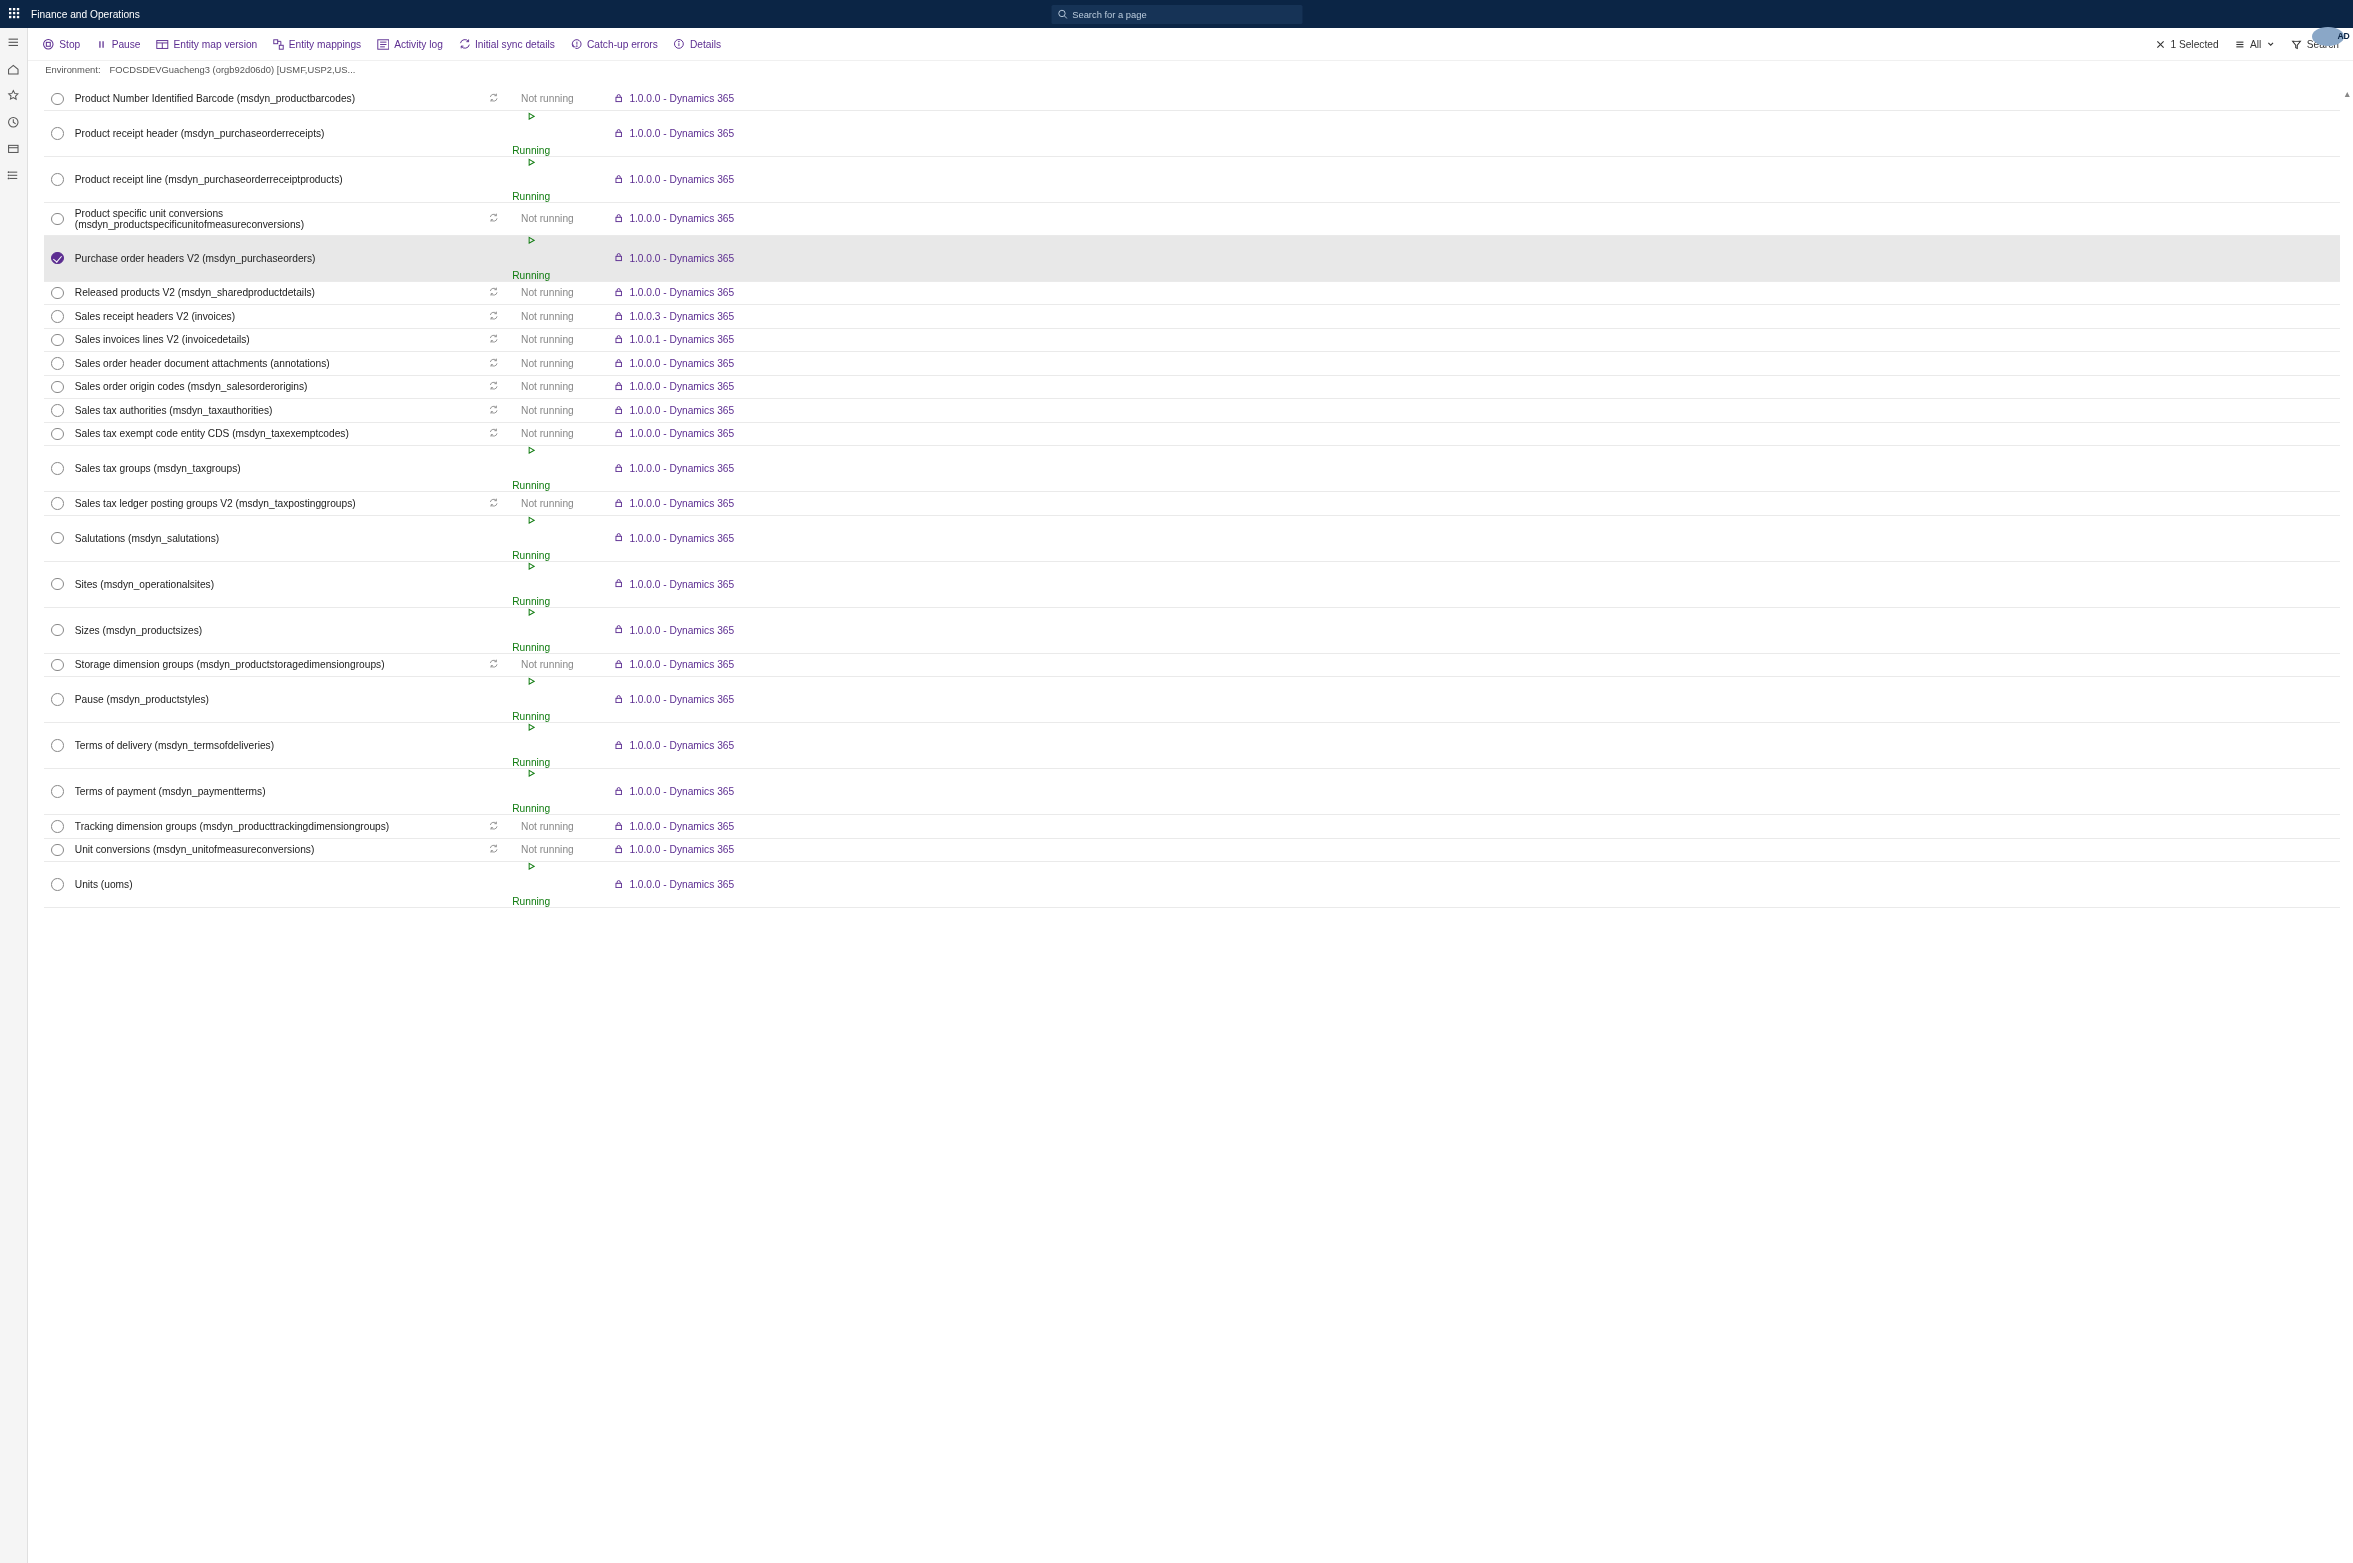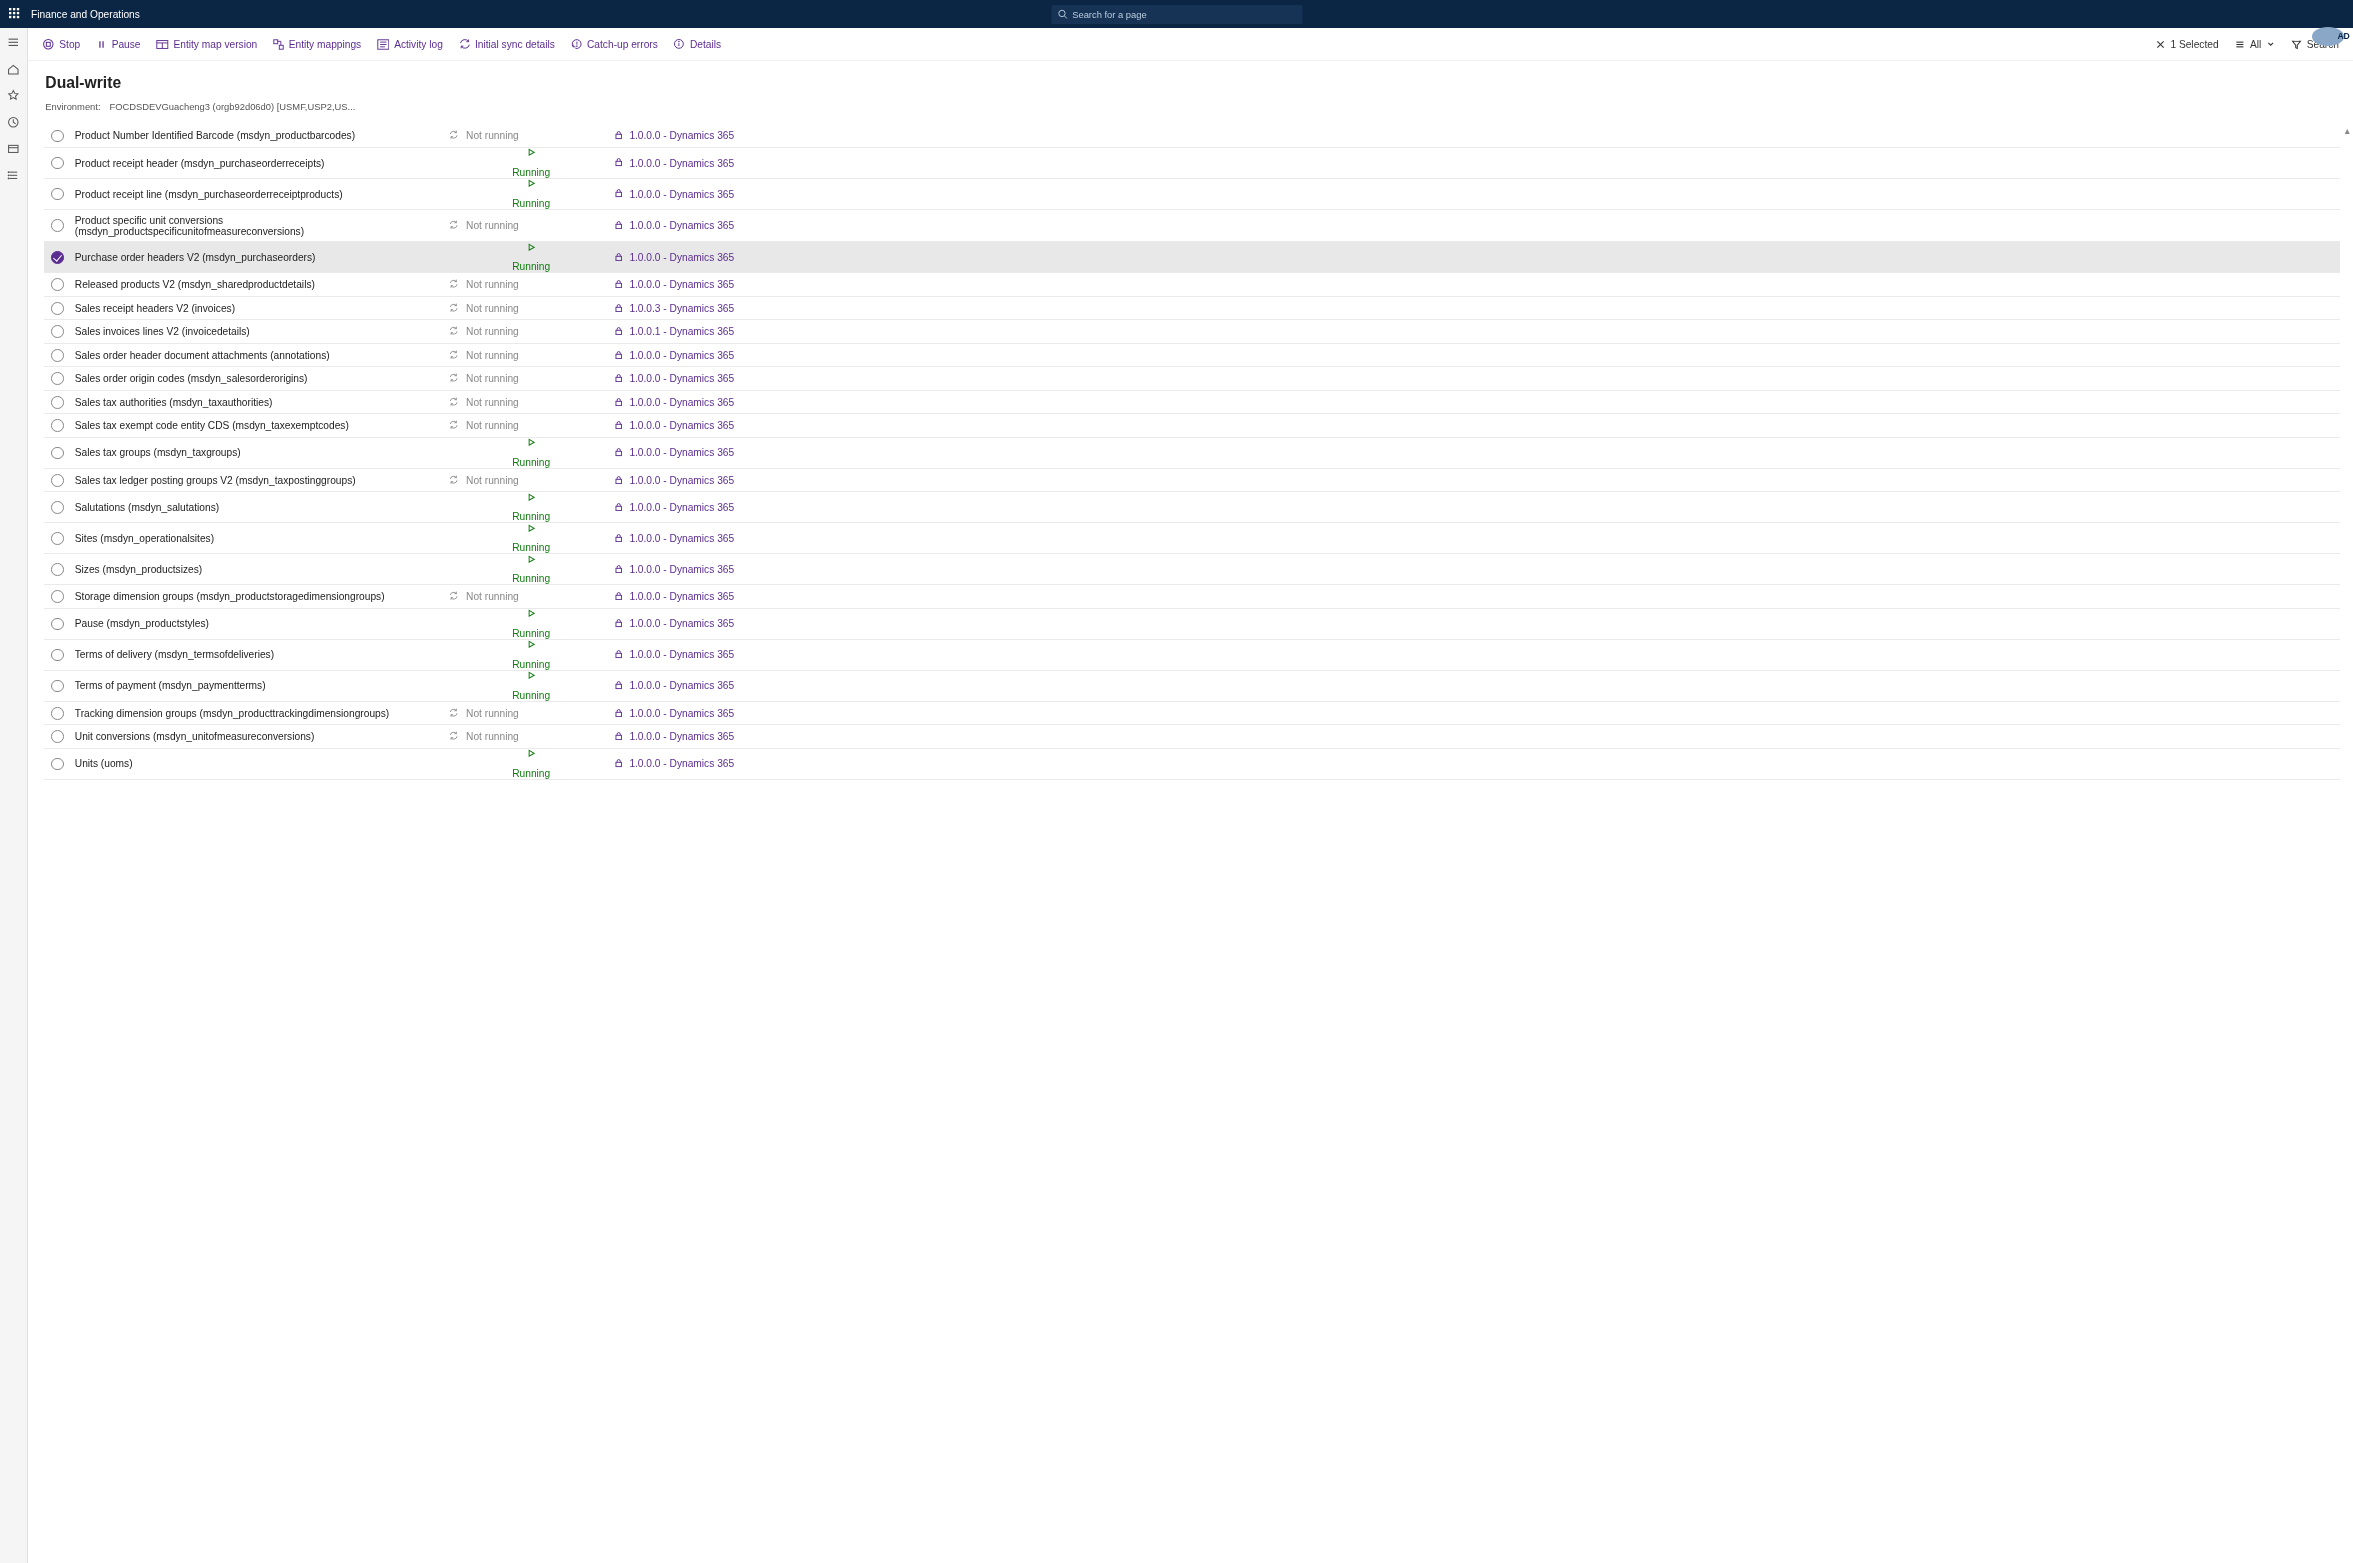--- a/index.html
+++ b/index.html
@@ -30,21 +30,21 @@
 .grid-wrap::-webkit-scrollbar { width:11px; }
 .grid-wrap::-webkit-scrollbar-thumb { background:#cfcfcf; }
 .row { display:flex; align-items:center; min-height:23.5px; border-bottom:0.8px solid #eaeaea; font-size:10.2px; color:#222; }
 .row.selected { background:#e8e8e8; }
 .row.cutoff { height:15.7px; overflow:hidden; border-bottom:0.8px solid #eaeaea; }
 .row .sel { width:28px; display:flex; justify-content:center; align-items:center; }
 .circle { width:12.6px; height:12.6px; border:1.2px solid #888; border-radius:50%; background:#fff; cursor:pointer; }
 .circle.checked { background:#5c2d91; border-color:#5c2d91; position:relative; }
 .circle.checked::after { content:""; position:absolute; left:3.1px; top:0.8px; width:3.9px; height:7px; border:solid #fff; border-width:0 1.6px 1.6px 0; transform:rotate(40deg); }
 .row .name { flex:0 0 377px; padding:4.7px 7.8px 4.7px 3.1px; }
-.row .status { flex:0 0 165px; display:flex; align-items:center; gap:8px; }
+.row .status { flex:0 0 165px; display:flex; align-items:center; gap:23px;justify-content:center; }
 .status.running { color:#107c10;flex-direction:column; }
 .status.notrunning { color:#888; }
 .row .version { flex:1; display:flex; align-items:center; gap:6.3px; color:#5c2d91; }
 .lock-ico { color:#5c2d91; }
 .arrow-up,.arrow-down { position:absolute; right:1.6px; color:#888; font-size:8.6px; }
 .arrow-up { top:1.6px; }
 </style>
 </head>
 <body>
 
@@ -226,23 +226,20 @@
           </svg>
       </div>
       <div class="titem" style="color:#333;">
         <svg width="11" height="11" viewBox="0 0 14 14" fill="none" stroke="#333" stroke-width="1.3">
             <path d="M2 3h10l-4 5v4l-2-1V8z"></path>
           </svg>
         <span>Search</span>
       </div>
     </div>
 
-    <div class="header">
-      <h1>Dual-write</h1>
-    </div>
     <div class="env-row">
       <span class="label">Environment:</span>
       <span>FOCDSDEVGuacheng3 (orgb92d06d0) [USMF,USP2,US...</span>
     </div>
 
     <div class="grid-wrap" id="grid">
       <span class="arrow-up">▲</span>
     <div class="row cutoff">
           <div class="sel">
             <div class="circle"></div>

